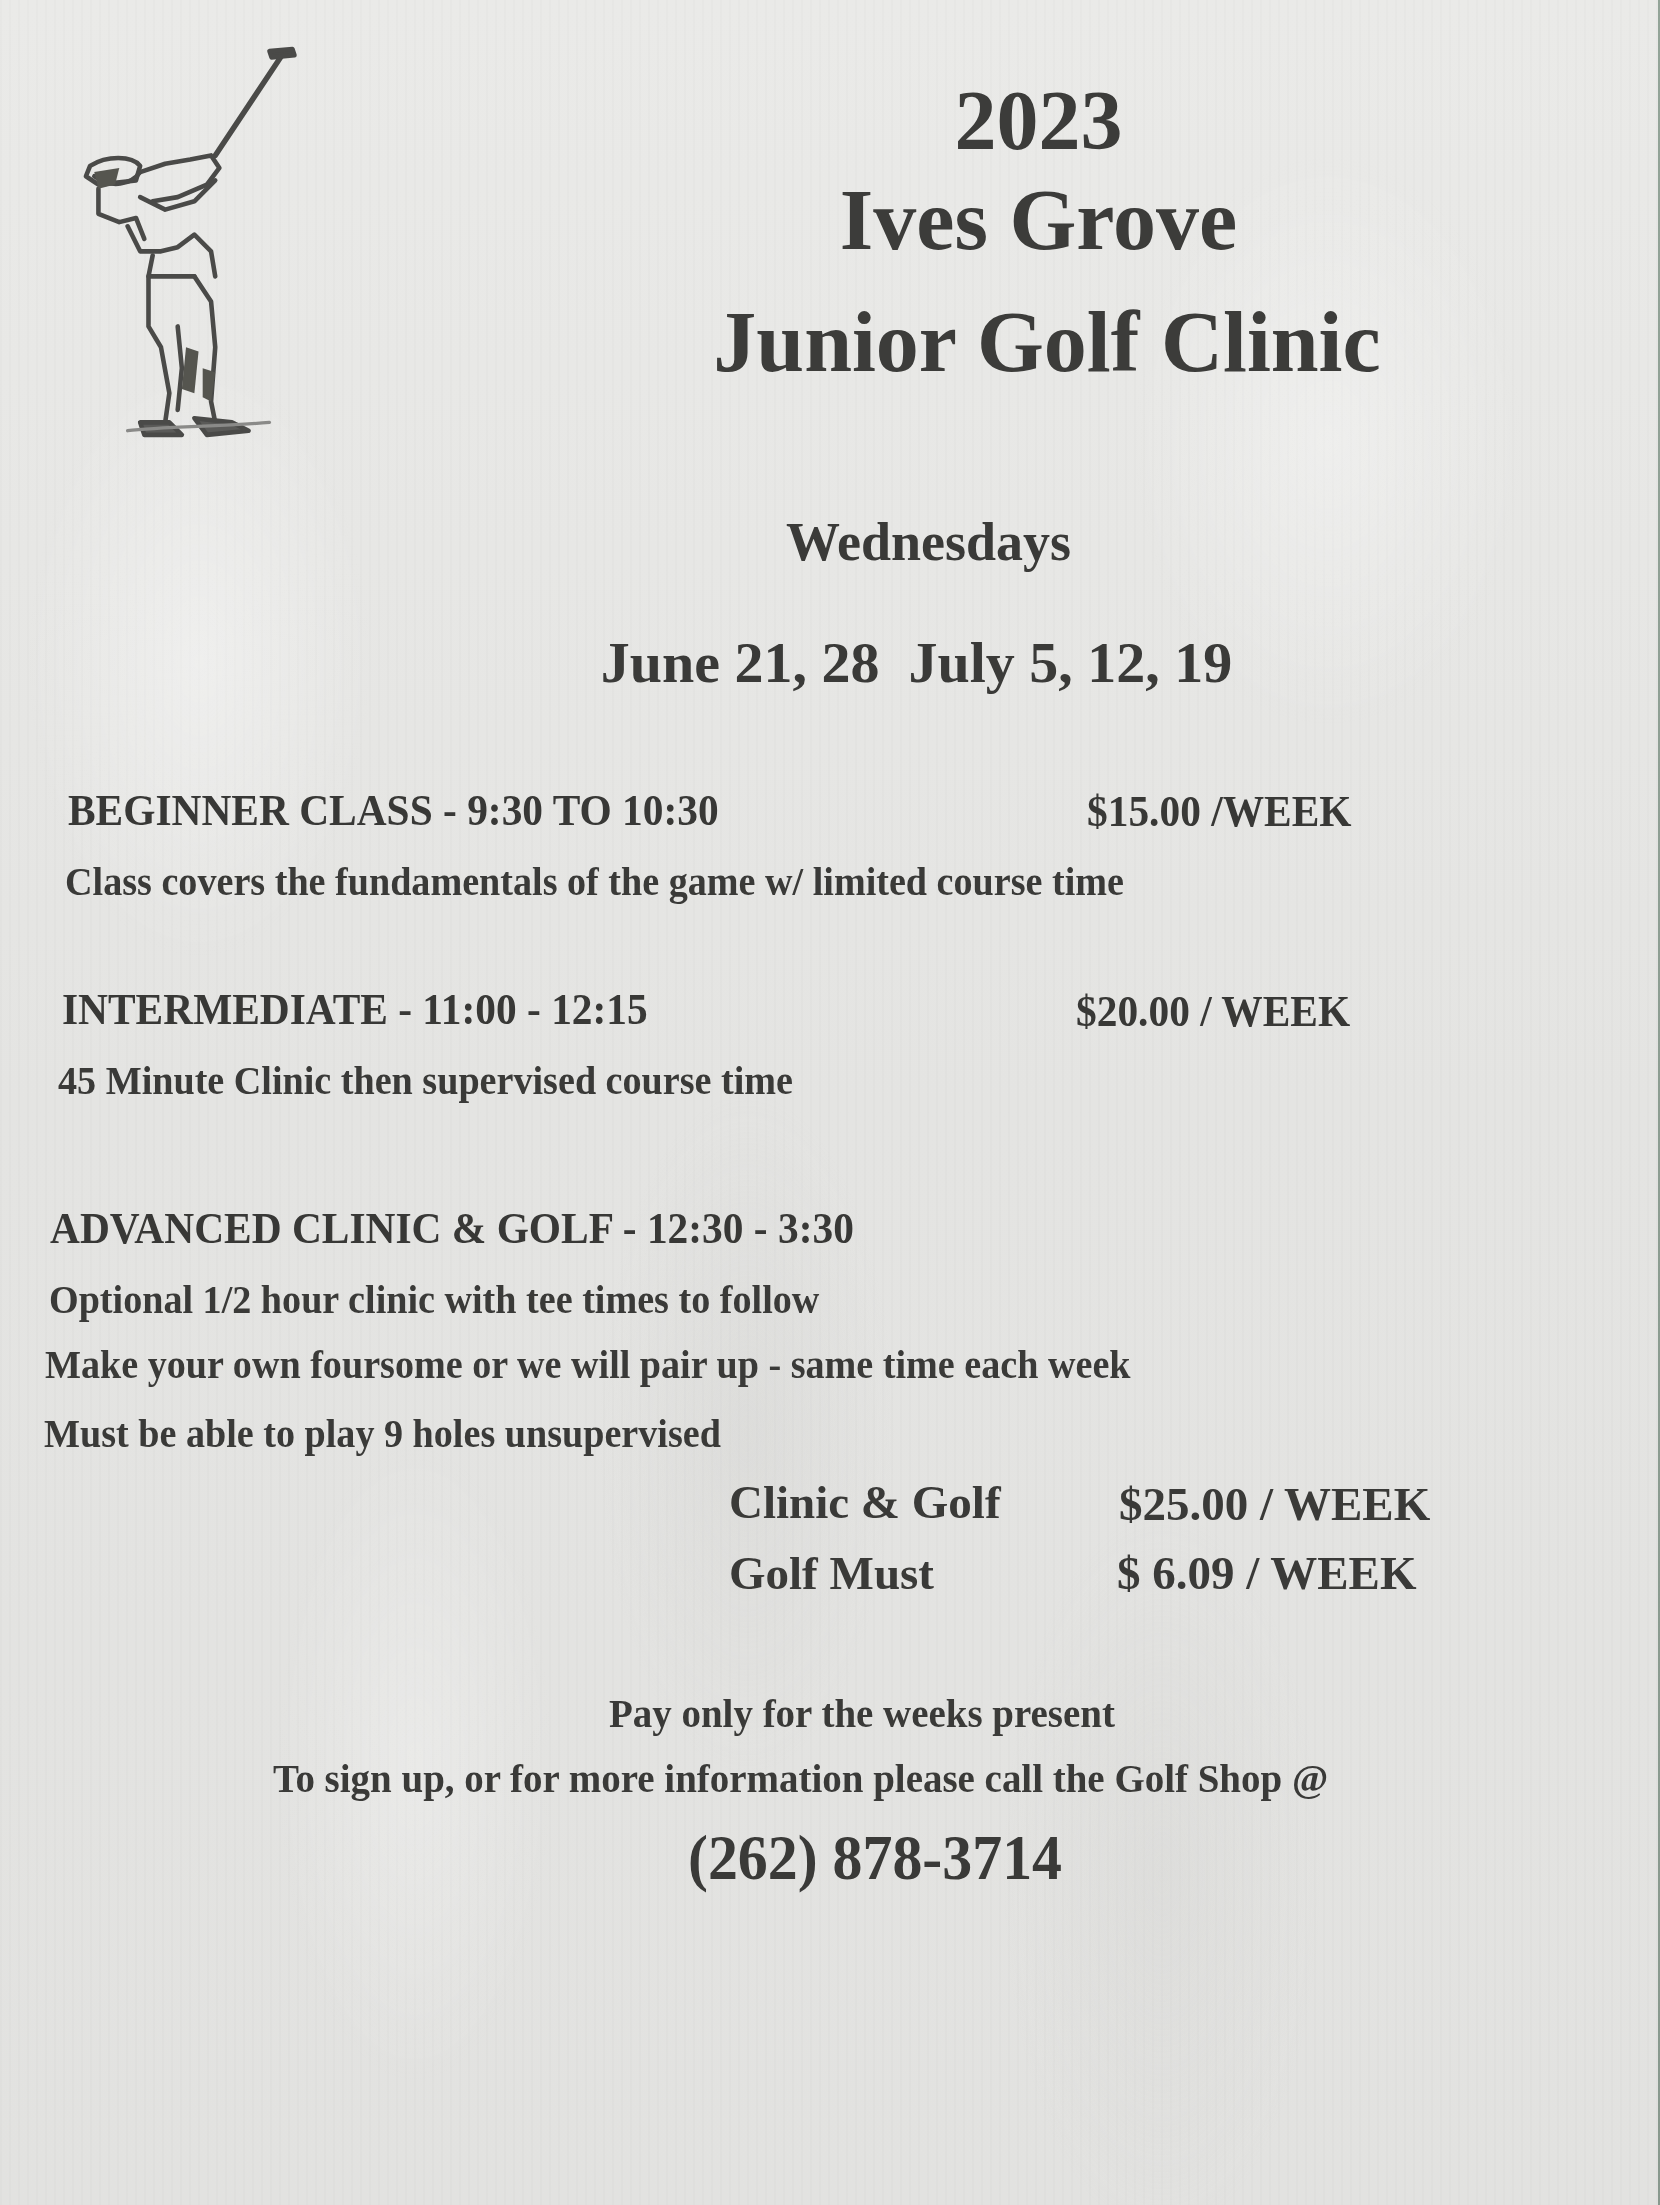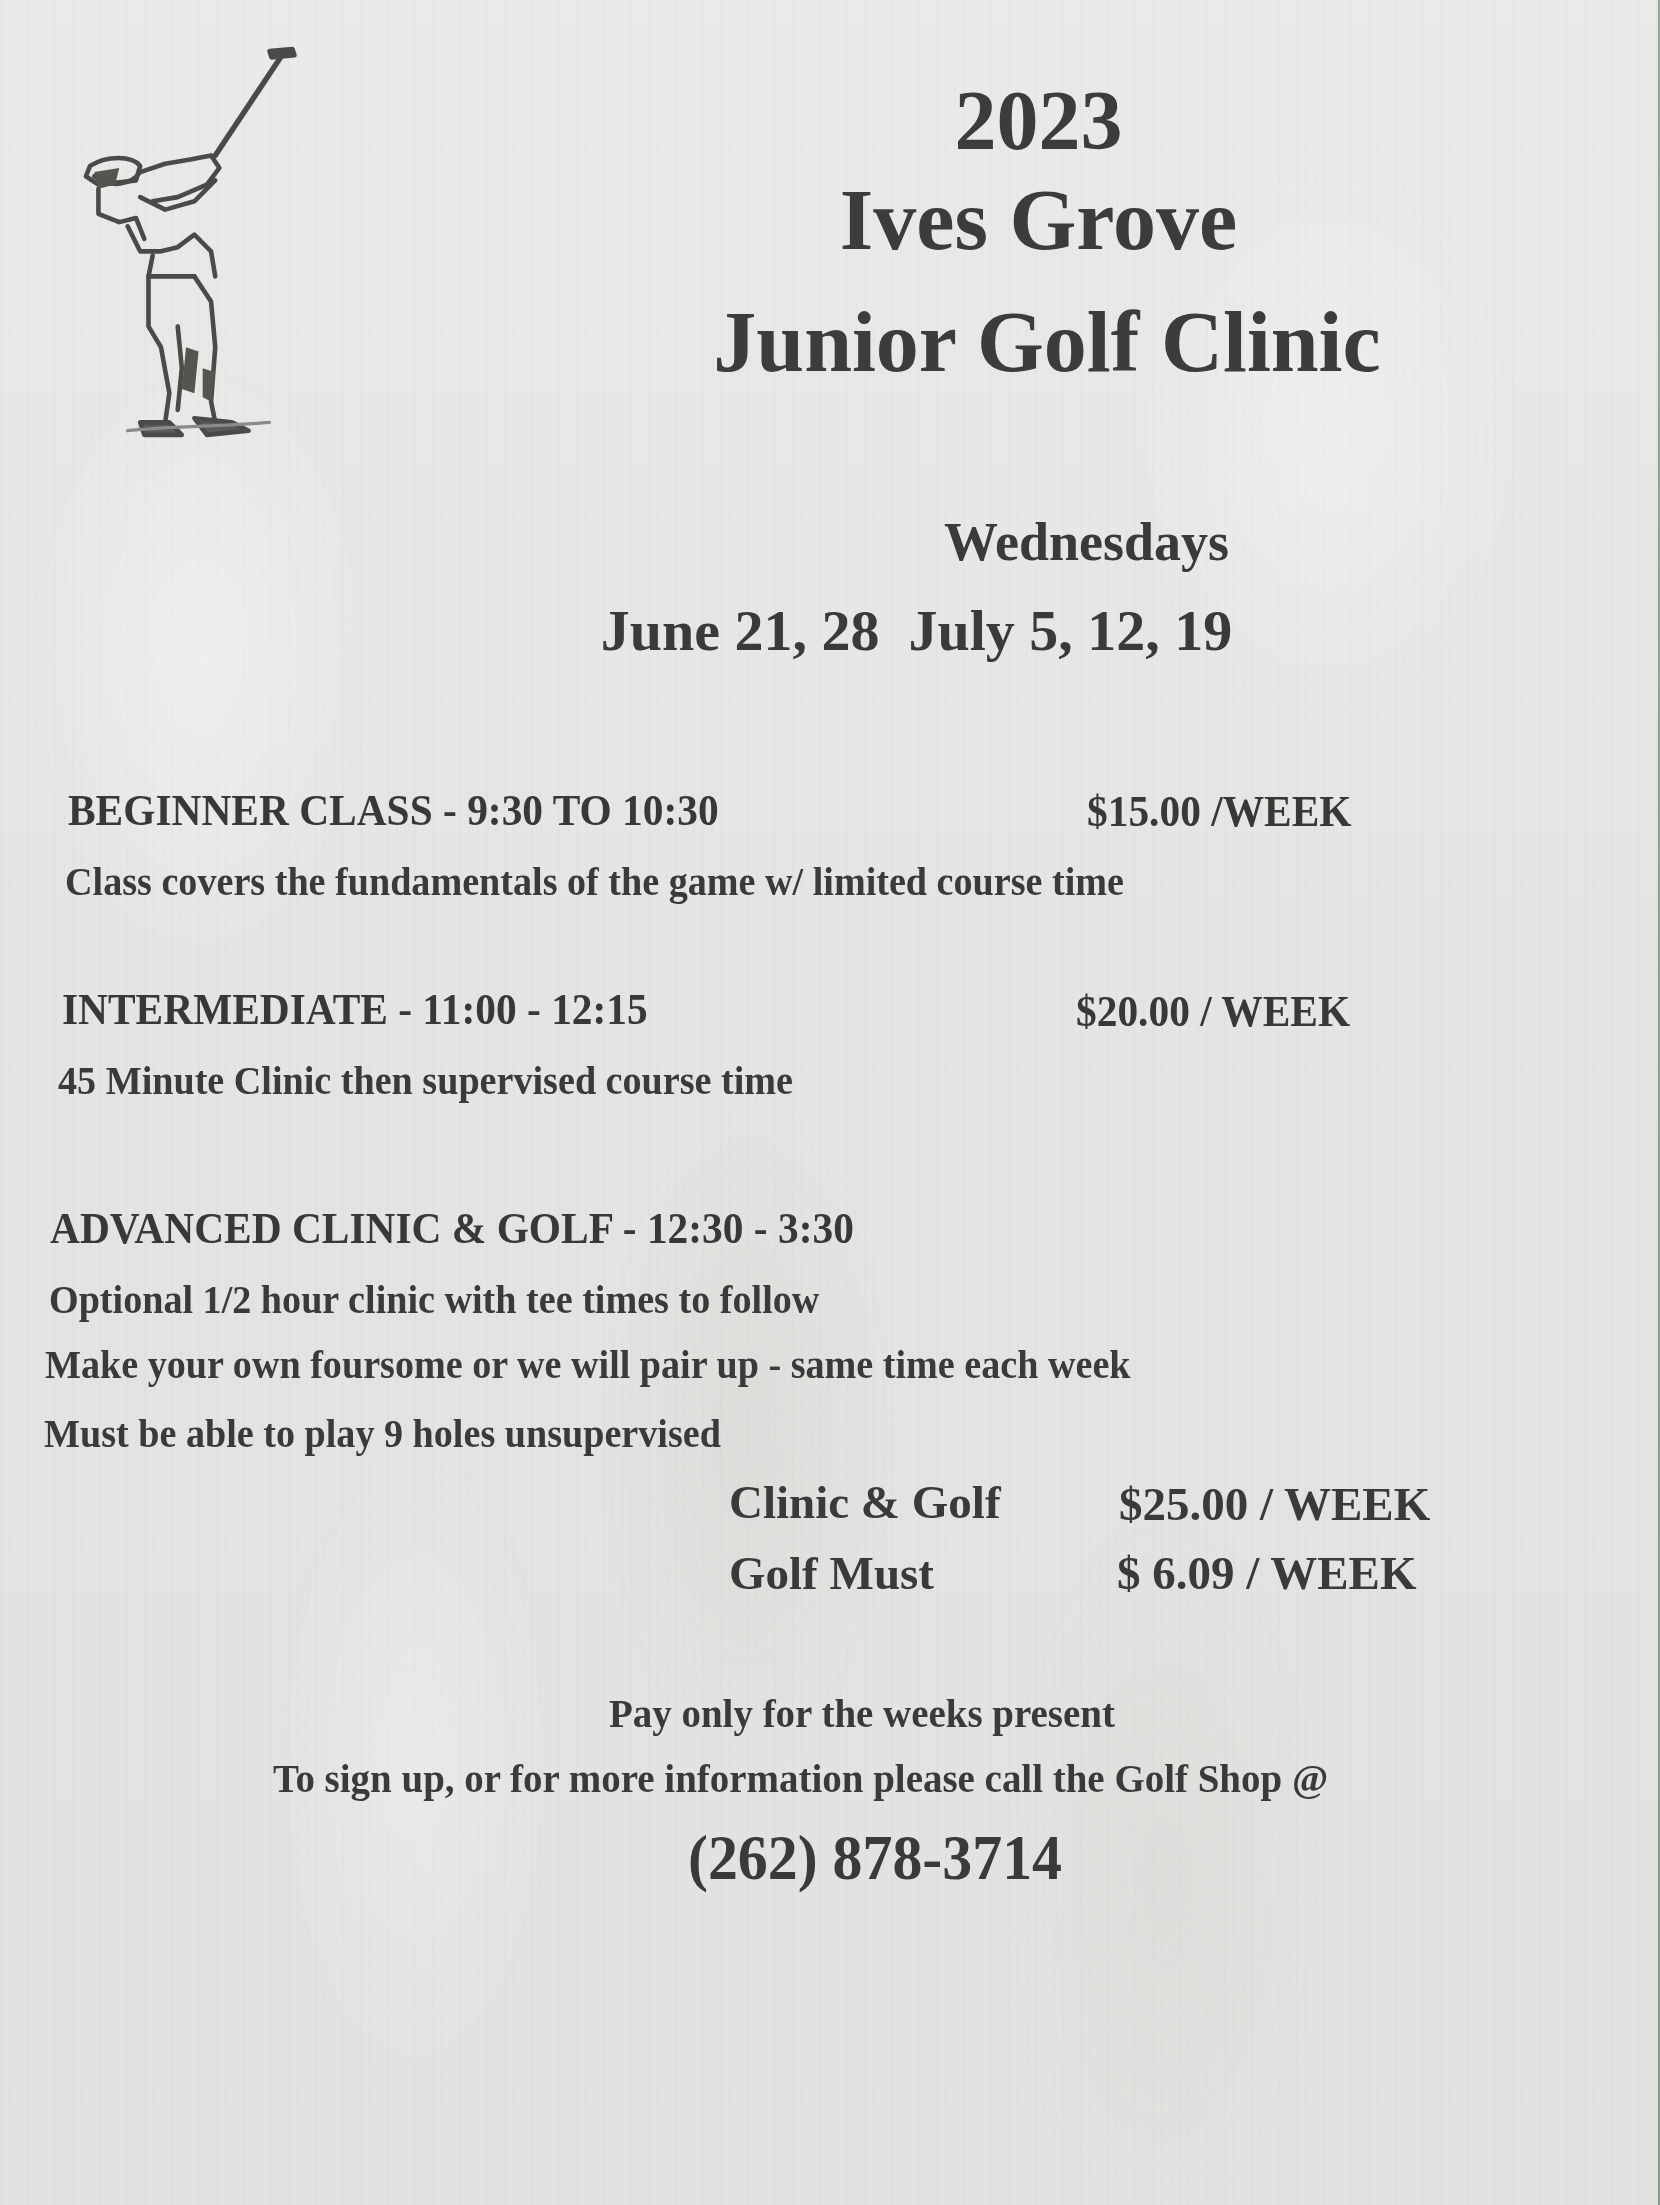--- a/index.html
+++ b/index.html
@@ -48,21 +48,21 @@
     width: 100%;
     text-align: center;
     font-weight: 700;
     color: #3c3c3a;
     letter-spacing: 0px;
   }
   .title-year { top: 42px; font-size: 84px; left: 714px; width: 649px; margin-top: 30px; }
   .title-name { top: 170px; font-size: 86px; left: 714px; width: 649px; }
   .title-clinic { top: 292px; font-size: 86px; left: 633px; width: 828px; }
 
-  .days-label { top: 511px; left: 580px; width: 649px; text-align: right; font-size: 54px; font-weight: 700; }
+  .days-label { top: 511px; left: 604px; width: 649px; text-align: center; font-size: 54px; font-weight: 700; }
   .days-dates { top: 597px; left: 519px; width: 795px; text-align: center; font-size: 58px; font-weight: 700; }
 
   .sec-head { font-size: 45px; font-weight: 700; color: #383836; transform: scaleX(0.92); transform-origin: left center; }
   .sec-desc { font-size: 41px; font-weight: 700; color: #3a3a38; transform: scaleX(0.93); transform-origin: left center; }
   .price { font-size: 45px; font-weight: 700; color: #383836; transform: scaleX(0.92); transform-origin: left center; }
 
   .opt-label { font-size: 47px; font-weight: 700; }
   .opt-price { font-size: 47px; font-weight: 700; margin-left: 33px; }
 
   .footer-line { font-size: 41px; font-weight: 700; transform: scaleX(0.95); transform-origin: left center; }
@@ -106,21 +106,21 @@
     <path d="M82 150 L 88 152 L 86 172 L 80 170 Z"></path>
     <path d="M90 160 L 96 162 L 94 176 L 90 174 Z"></path>
   </g>
 </svg>
 
 <div class="title-line title-year">2023</div>
 <div class="title-line title-name">Ives Grove</div>
 <div class="title-line title-clinic">Junior Golf Clinic</div>
 
 <div class="abs days-label">Wednesdays</div>
-<div class="abs days-dates" style="white-space: pre;">June 21, 28  July 5, 12, 19</div>
+<div class="abs days-dates" style="white-space: pre; margin-top: 32px;">June 21, 28  July 5, 12, 19</div>
 
 <div class="abs sec-head" style="left:68px; top:784px;">BEGINNER CLASS - 9:30 TO 10:30</div>
 <div class="abs price" style="left:1087px; top:785px;">$15.00 /WEEK</div>
 <div class="abs sec-desc" style="left:65px; top:857px;">Class covers the fundamentals of the game w/ limited course time</div>
 
 <div class="abs sec-head" style="left:62px; top:983px;">INTERMEDIATE - 11:00 - 12:15</div>
 <div class="abs price" style="left:1076px; top:985px;">$20.00 / WEEK</div>
 <div class="abs sec-desc" style="left:58px; top:1056px;">45 Minute Clinic then supervised course time</div>
 
 <div class="abs sec-head" style="left:50px; top:1202px;">ADVANCED CLINIC &amp; GOLF - 12:30 - 3:30</div>

